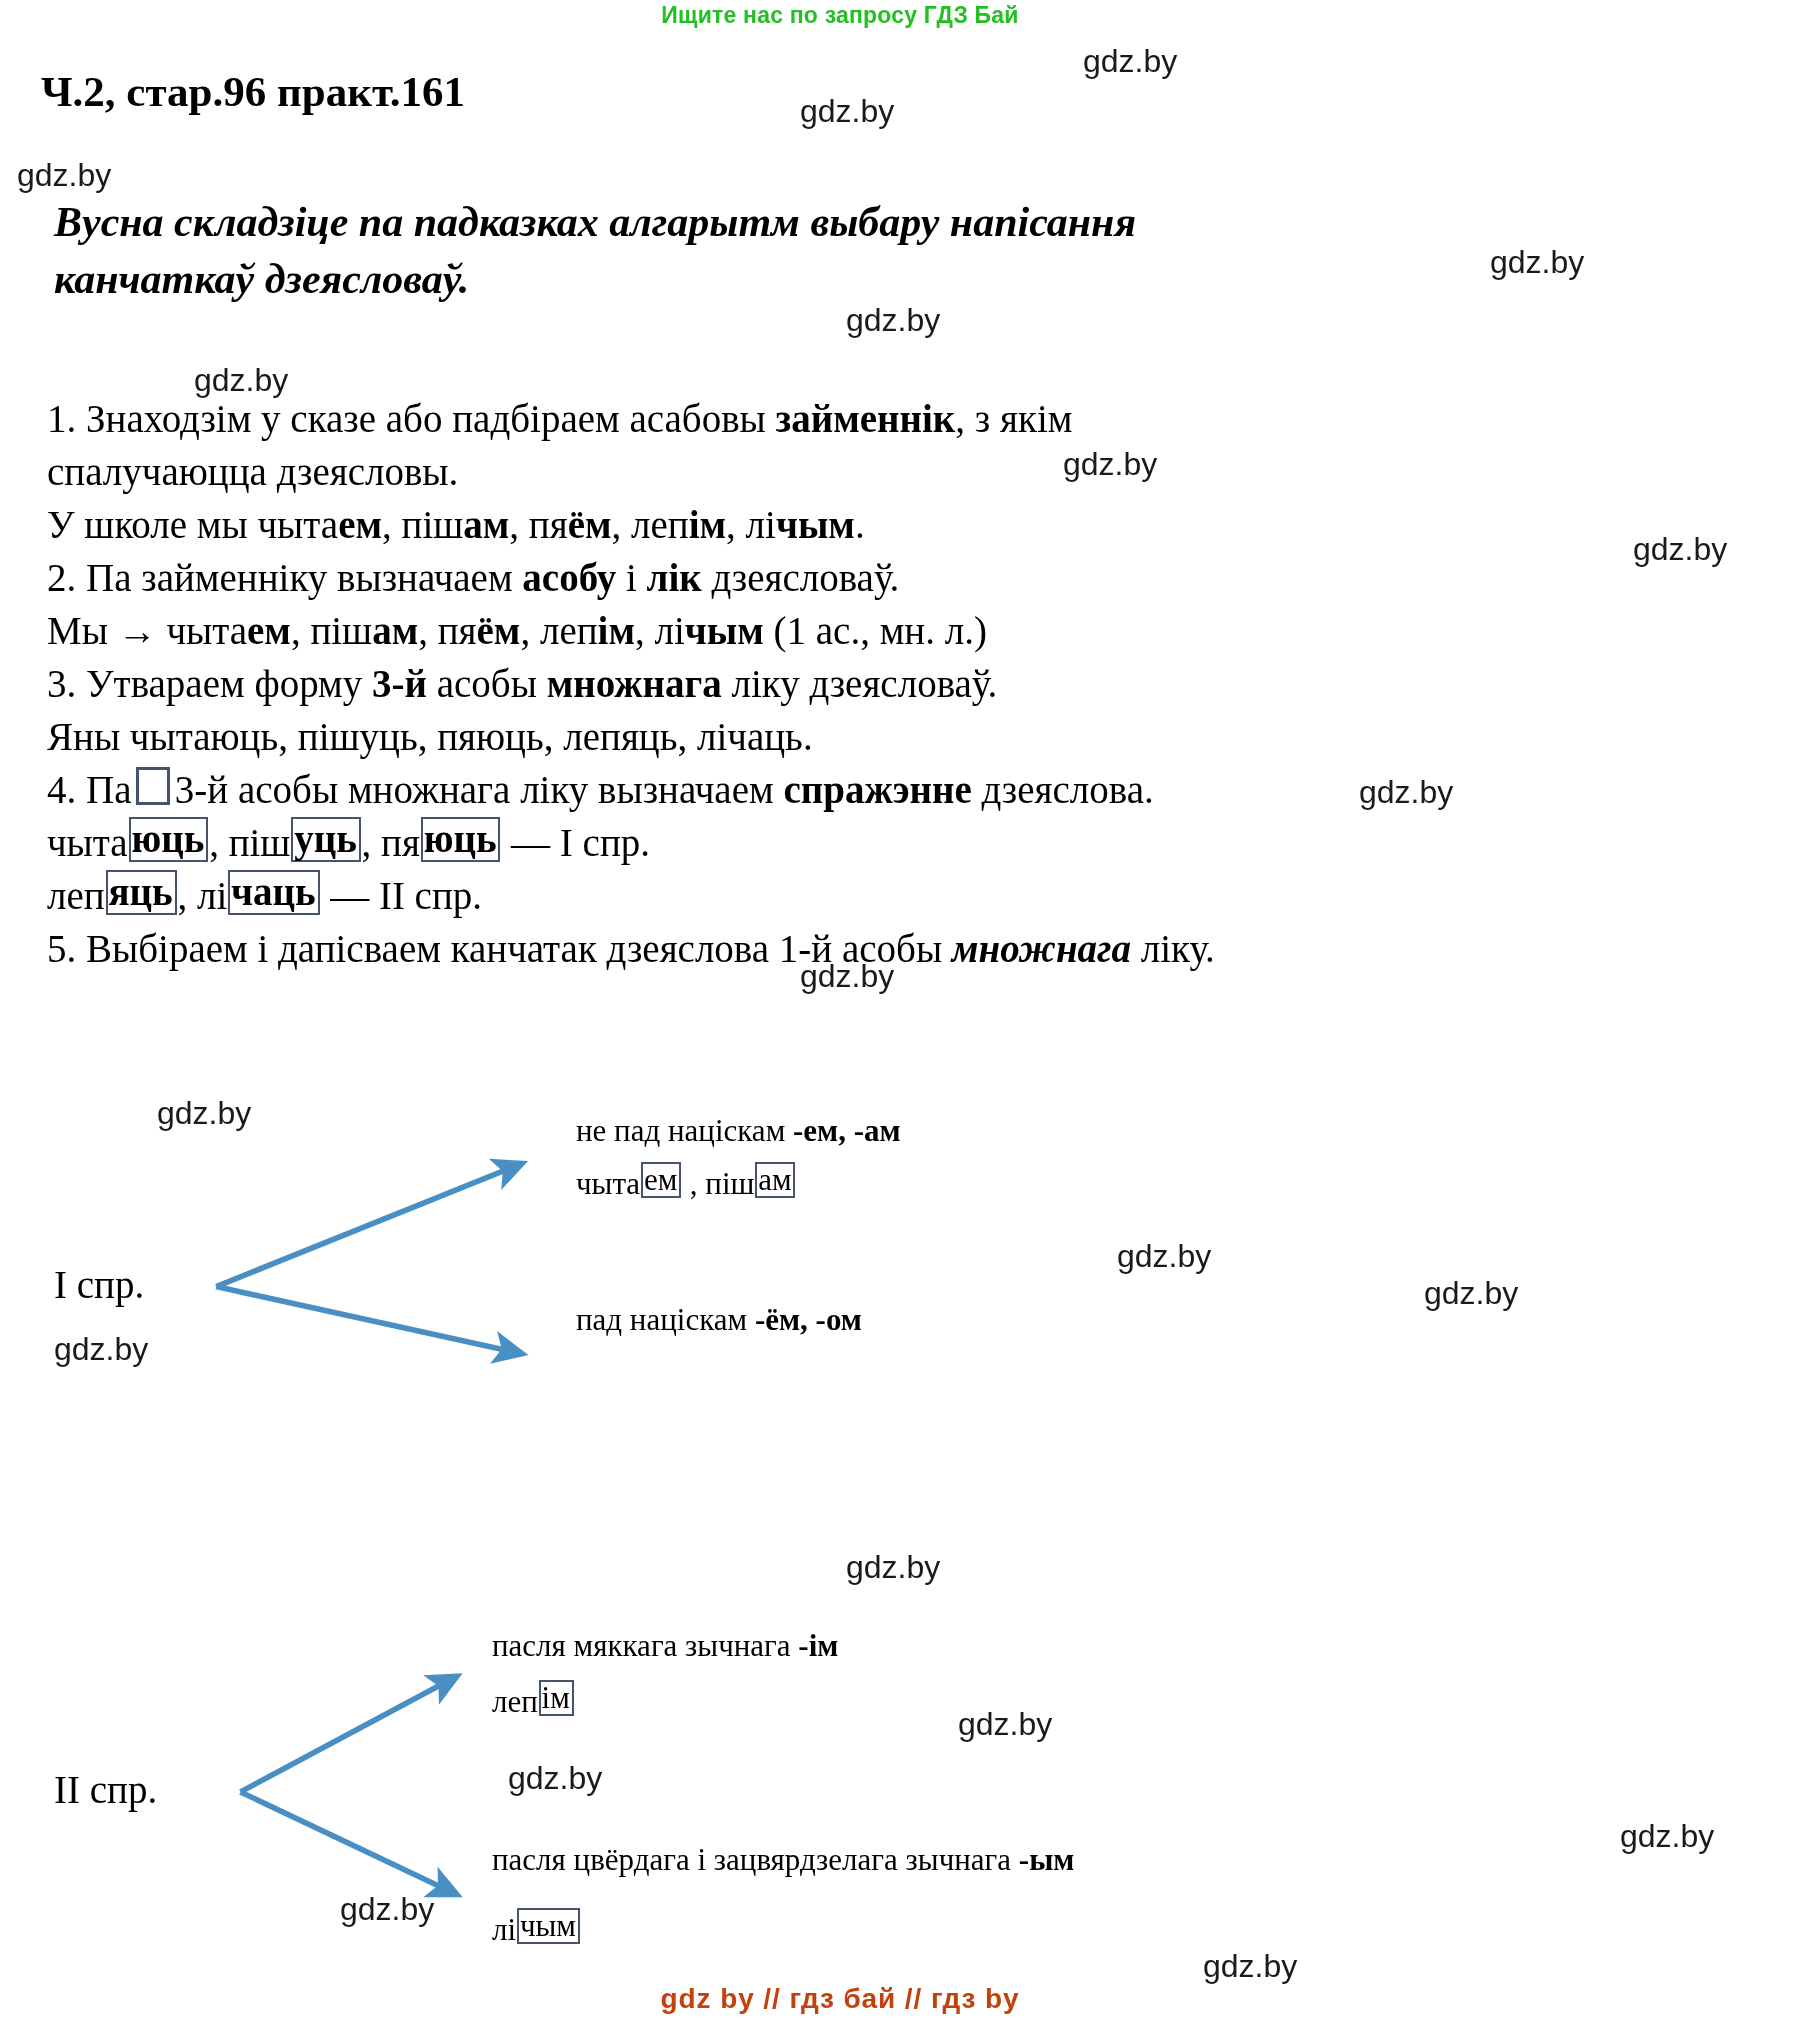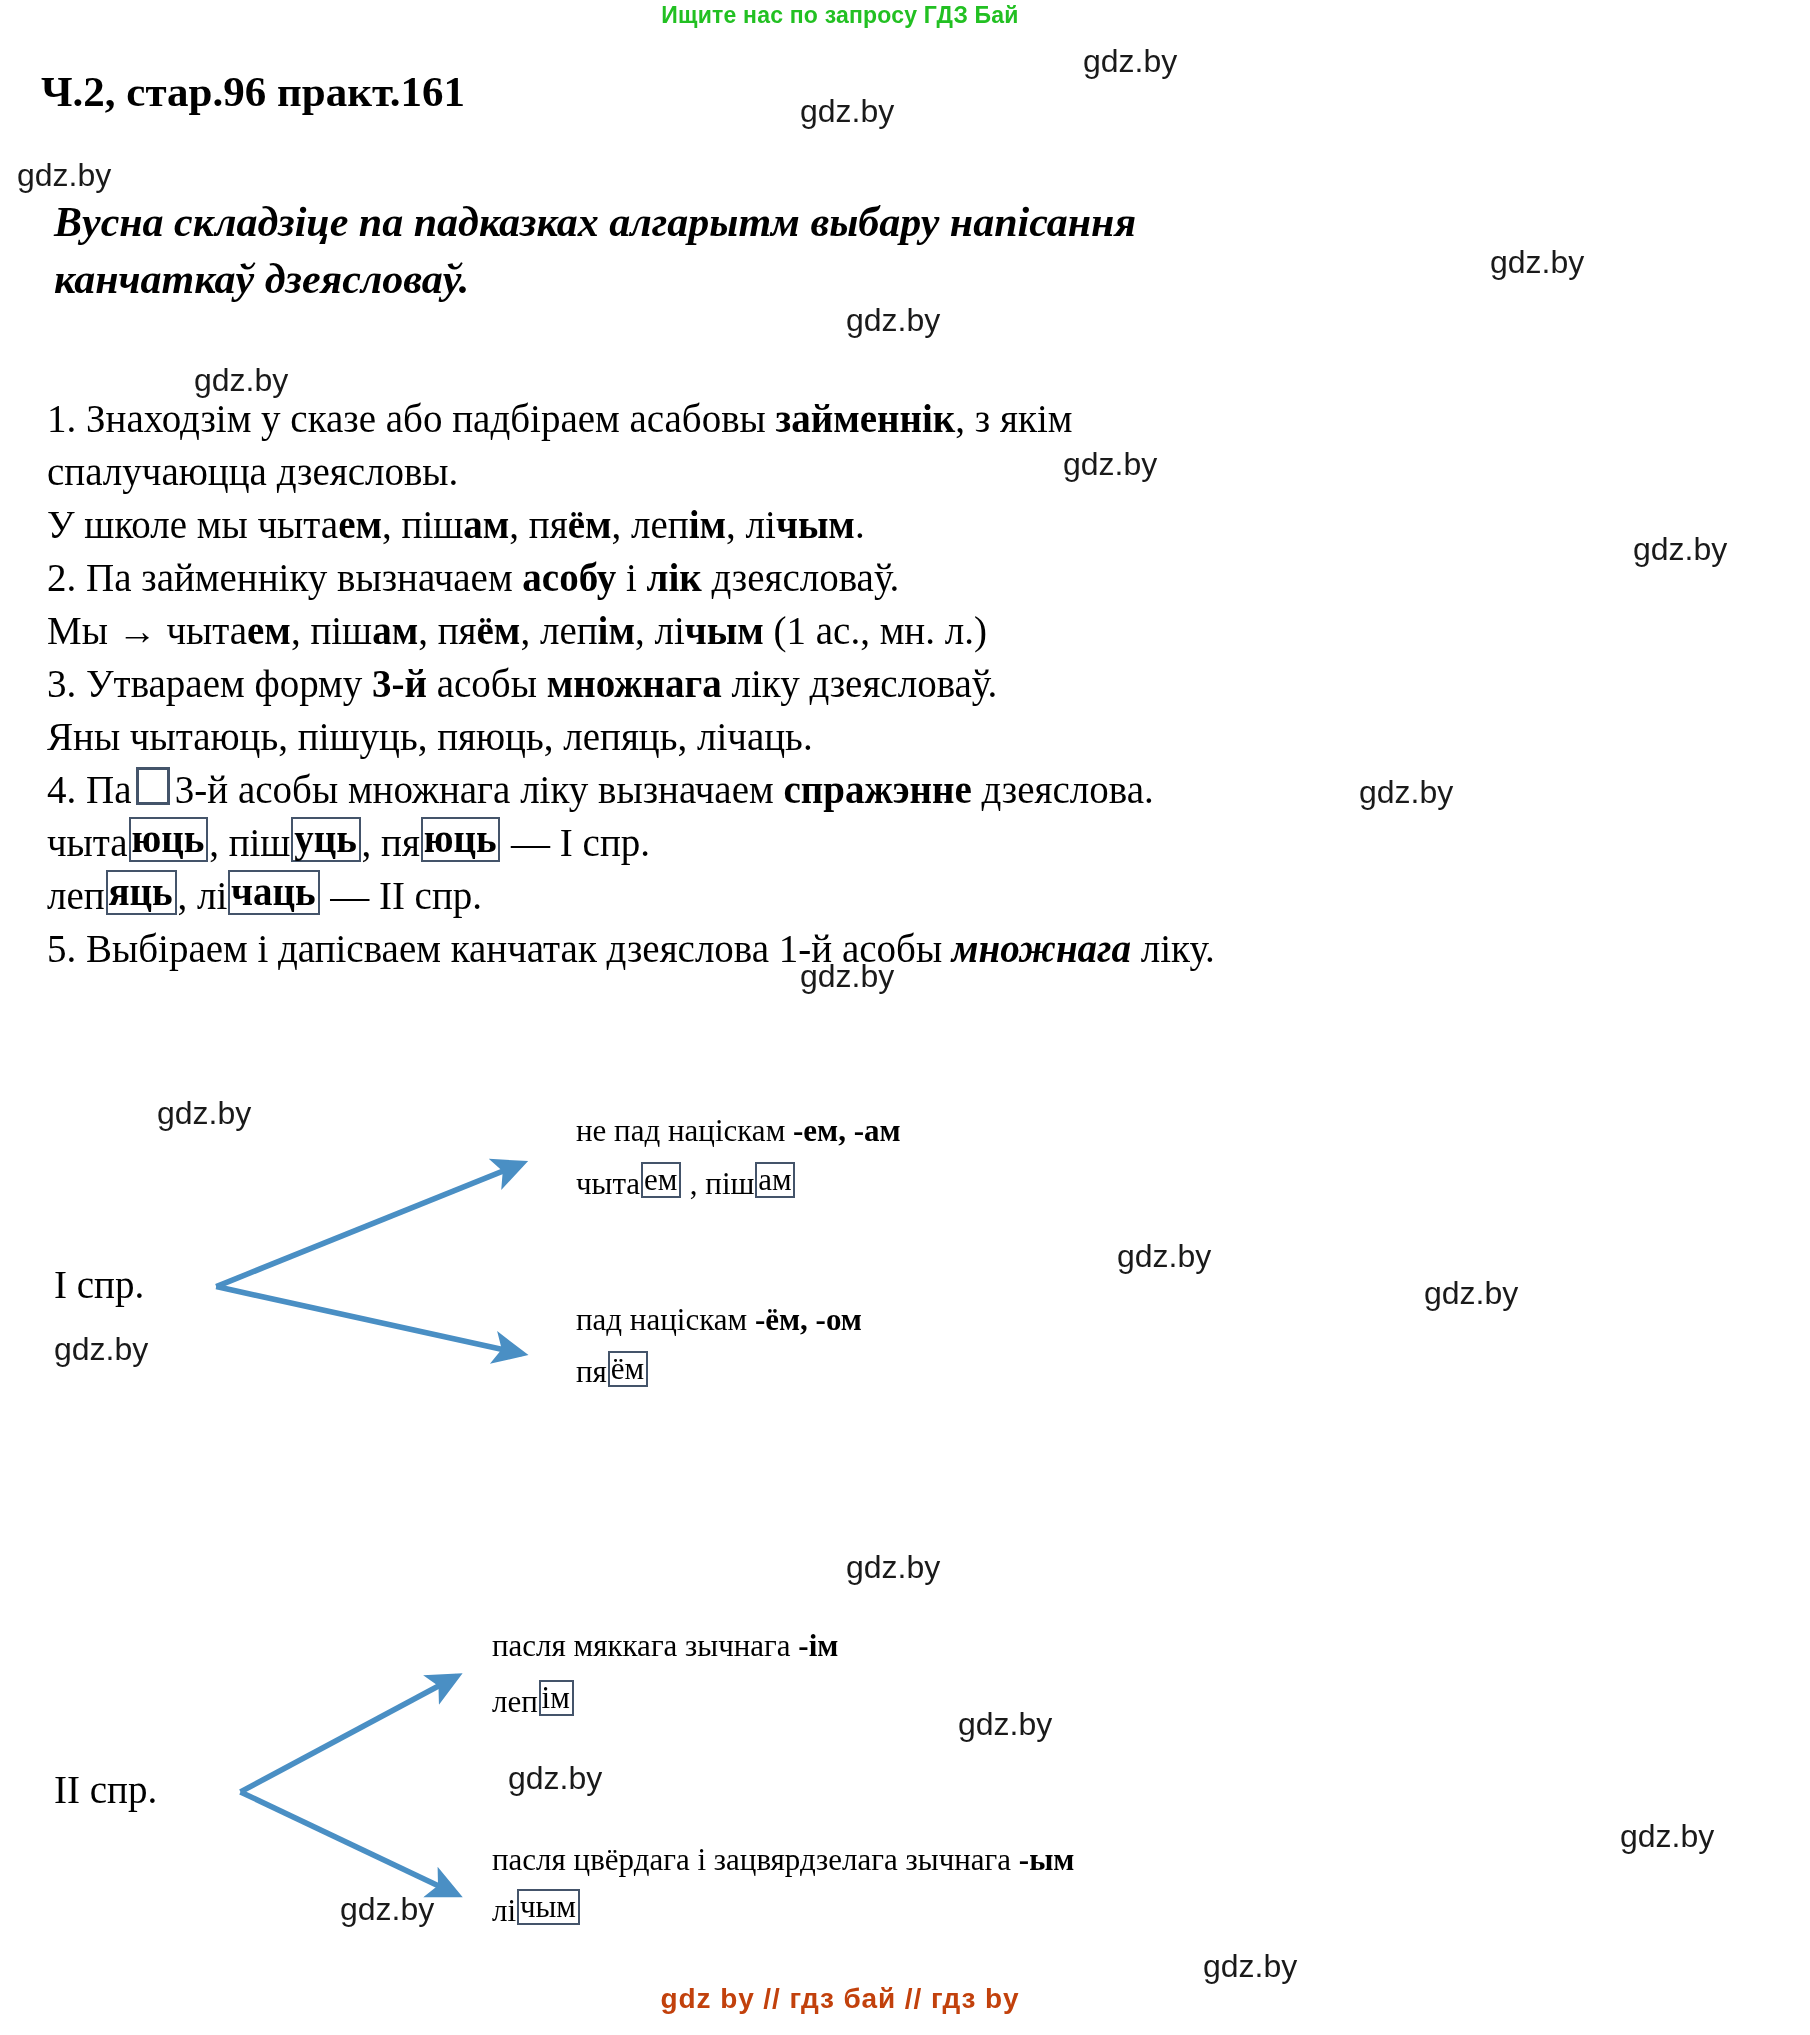--- a/index.html
+++ b/index.html
@@ -206,21 +206,20 @@
 
     <div class="label" style="left:54px;top:162px;">I спр.</div>
 
     <div class="branch" style="left:576px;top:9.3px;">
       <div><span>не пад націскам </span><b>-ем, -ам</b></div>
       <div style="margin-top:7.5px;"><span>чыта</span><span class="box">ем</span><span> , піш</span><span class="box">ам</span></div>
     </div>
 
     <div class="branch" style="left:576px;top:198px;">
       <div><span>пад націскам </span><b>-ём, -ом</b></div>
-      <div style="margin-top:7.5px;"><span>пя</span><span class="box">ём</span></div>
     </div>
   </div>
 
   <div class="diagram" style="left:0;top:1622px;width:1810px;height:392px;">
     <svg width="1810" height="392" viewBox="0 0 1942 420">
       <defs>
         <marker id="ah2" markerWidth="7" markerHeight="7" refX="5.2" refY="3.2" orient="auto">
           <path d="M0,0.2 L6.4,3.2 L0,6.2 L1.5,3.2 Z" fill="#4a8fc4"></path>
         </marker>
       </defs>
@@ -230,21 +229,21 @@
 
     <div class="label" style="left:54px;top:145px;">II спр.</div>
 
     <div class="branch" style="left:492px;top:1.9px;">
       <div><span>пасля мяккага зычнага </span><b>-ім</b></div>
       <div style="margin-top:11px;"><span>леп</span><span class="box">ім</span></div>
     </div>
 
     <div class="branch" style="left:492px;top:216px;">
       <div><span>пасля цвёрдага і зацвярдзелага зычнага </span><b>-ым</b></div>
-      <div style="margin-top:6px;"><span>лі</span><span class="box">чым</span></div>
+      <div style="margin-top:25px;"><span>лі</span><span class="box">чым</span></div>
     </div>
   </div>
 
   <div id="wm-layer">
       <div class="wm" style="left: 1083px; top: 43px;">gdz.by</div>
       <div class="wm" style="left: 800px; top: 93px;">gdz.by</div>
       <div class="wm" style="left: 17px; top: 157px;">gdz.by</div>
       <div class="wm" style="left: 1490px; top: 244px;">gdz.by</div>
       <div class="wm" style="left: 846px; top: 302px;">gdz.by</div>
       <div class="wm" style="left: 194px; top: 362px;">gdz.by</div>

